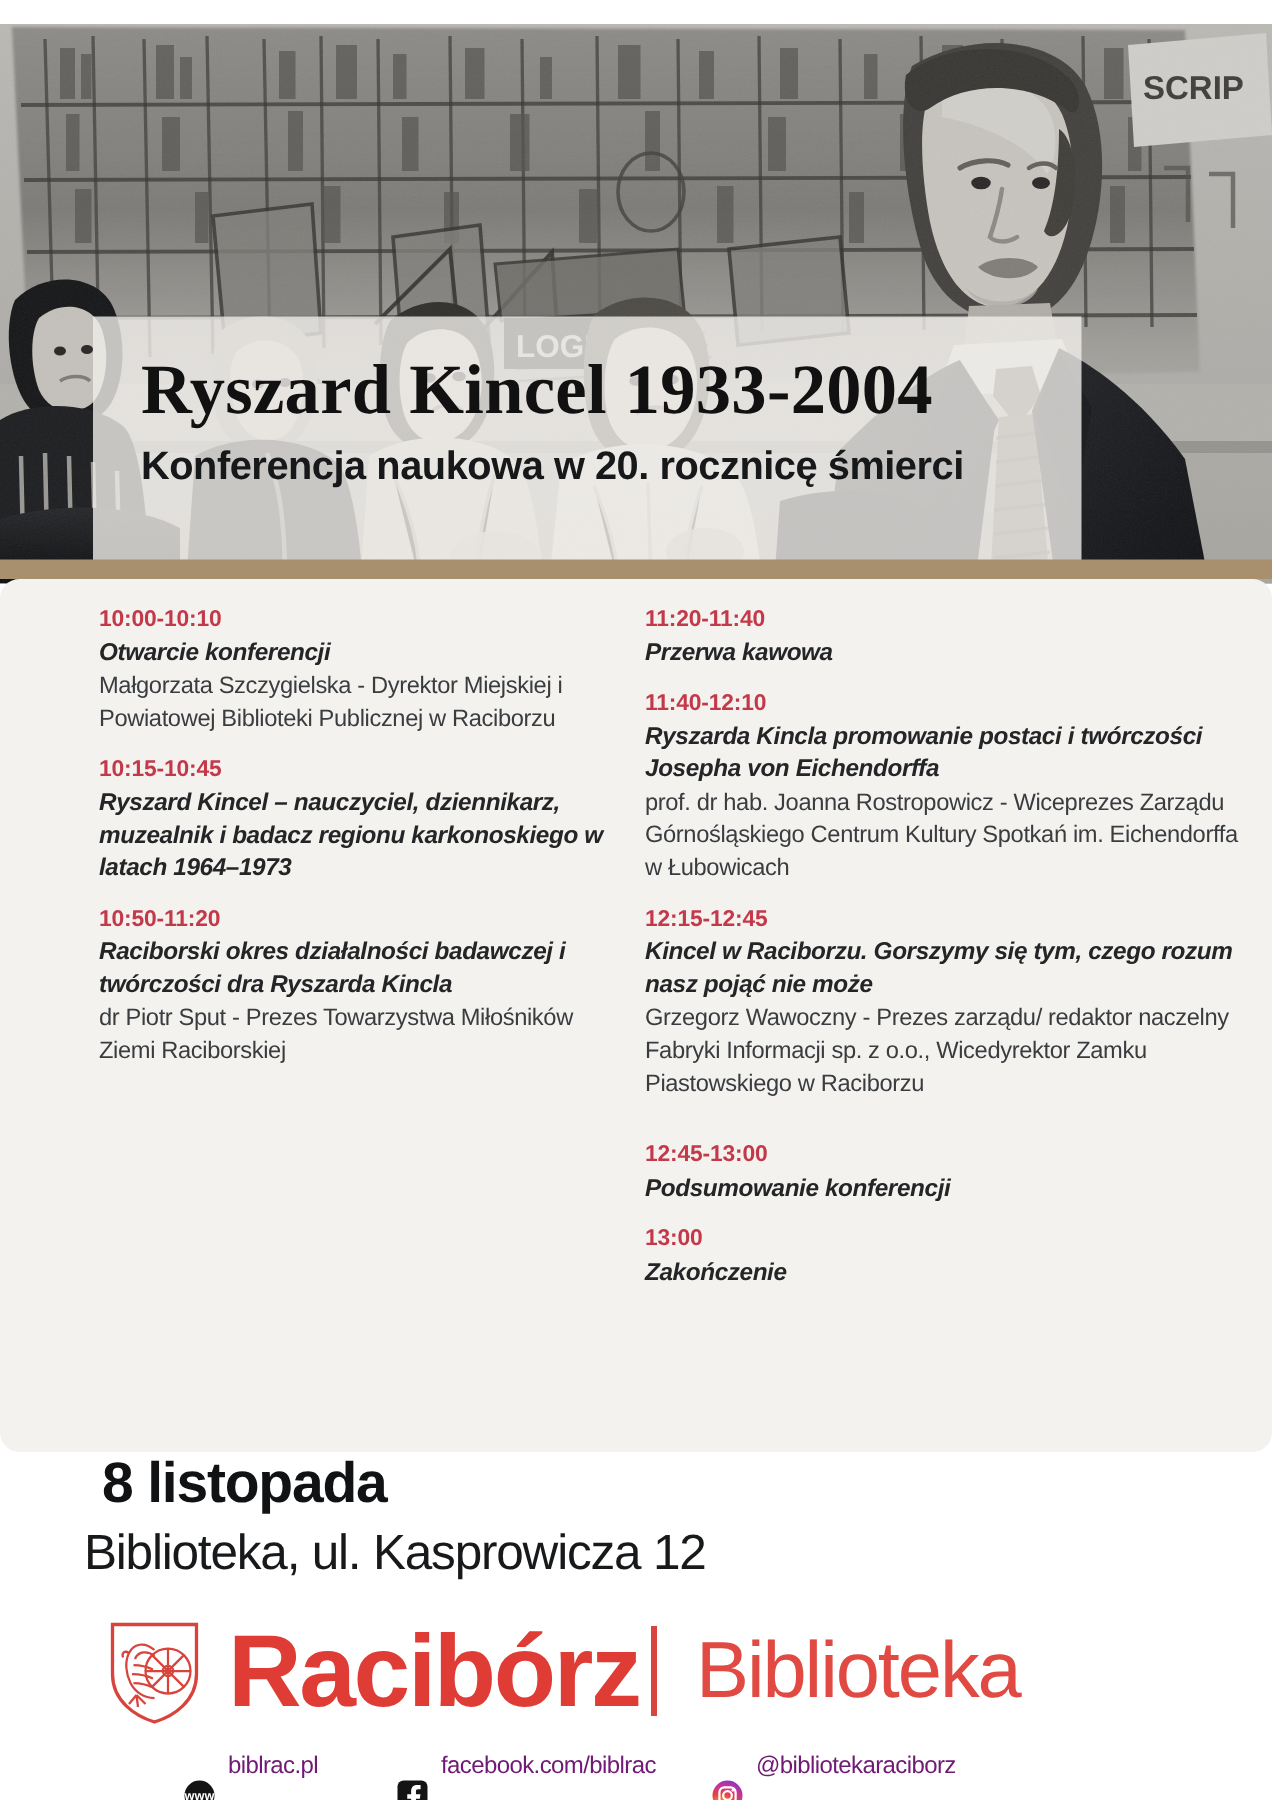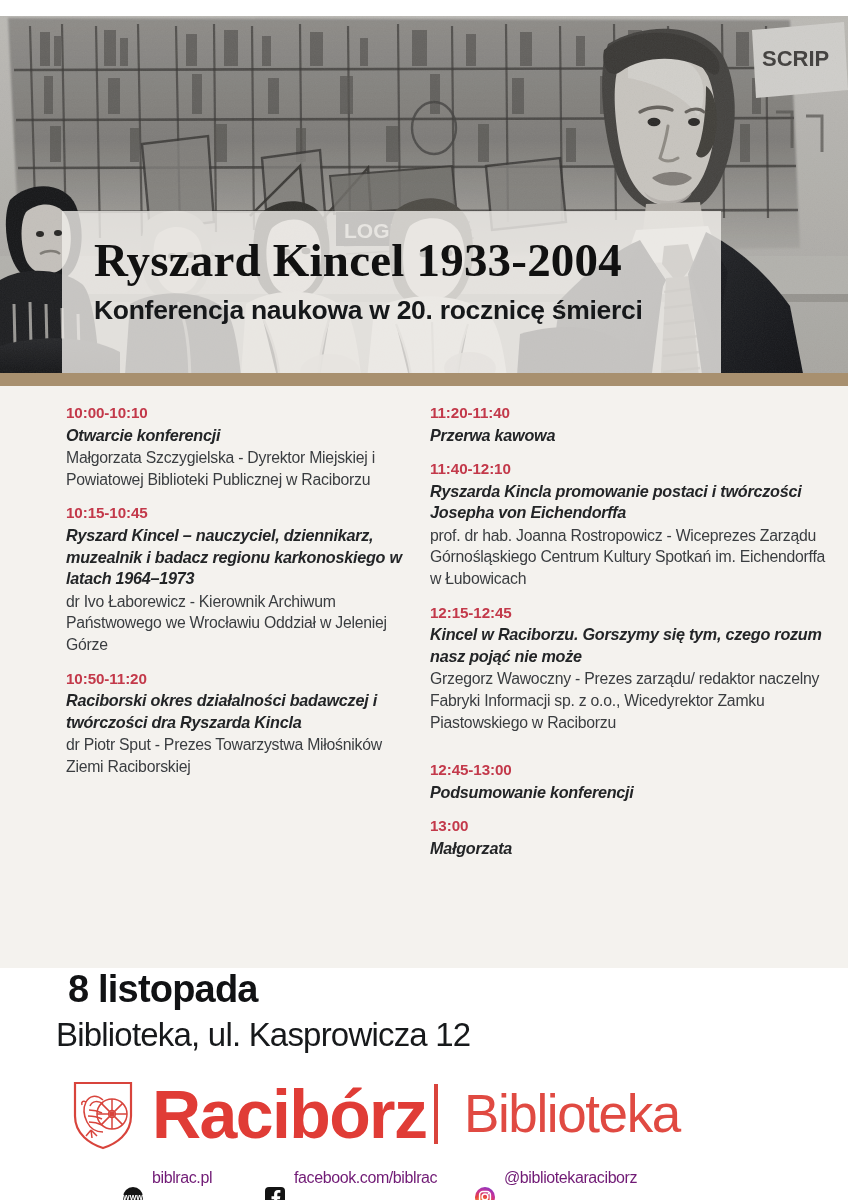--- a/index.html
+++ b/index.html
@@ -29,20 +29,21 @@
     font-weight:700;font-size:26.5px;line-height:1.15;color:#16181a;
     margin:10px 0 0 0;letter-spacing:-0.3px;white-space:nowrap;
   }
 
   .tanband{position:absolute;left:0;top:373px;width:848px;height:13px;background:#a8906f;}
 
   
   .program{
     position:absolute;left:0;top:386px;width:848px;height:582px;
     background:#f4f2ee;
+    border-radius:13px;
   }
   .col{position:absolute;top:16px;}
   .col-left{left:66px;width:340px;}
   .col-right{left:430px;width:400px;}
 
   .slot{margin-bottom:12px;}
   .slot:last-child{margin-bottom:0;}
   .time{
     color:#c3394a;font-weight:700;font-size:15.2px;line-height:1.42;
     letter-spacing:-0.1px;margin:0 0 1px 0;
@@ -365,21 +366,20 @@
 
     <div class="col col-left">
       <div class="slot">
         <p class="time">10:00-10:10</p>
         <p class="ttl">Otwarcie konferencji</p>
         <p class="who">Małgorzata Szczygielska - Dyrektor Miejskiej i Powiatowej Biblioteki Publicznej w Raciborzu</p>
       </div>
       <div class="slot">
         <p class="time">10:15-10:45</p>
         <p class="ttl">Ryszard Kincel – nauczyciel, dziennikarz, muzealnik i badacz regionu karkonoskiego w latach 1964–1973</p>
-        <p class="who">dr Ivo Łaborewicz - Kierownik Archiwum Państwowego we Wrocławiu Oddział w Jeleniej Górze</p>
       </div>
       <div class="slot">
         <p class="time">10:50-11:20</p>
         <p class="ttl">Raciborski okres działalności badawczej i twórczości dra Ryszarda Kincla</p>
         <p class="who">dr Piotr Sput - Prezes Towarzystwa Miłośników Ziemi Raciborskiej</p>
       </div>
     </div>
 
     <div class="col col-right">
       <div class="slot">
@@ -395,21 +395,21 @@
         <p class="time">12:15-12:45</p>
         <p class="ttl">Kincel w Raciborzu. Gorszymy się tym, czego rozum nasz pojąć nie może</p>
         <p class="who">Grzegorz Wawoczny - Prezes zarządu/ redaktor naczelny Fabryki Informacji sp. z o.o., Wicedyrektor Zamku Piastowskiego w Raciborzu</p>
       </div>
       <div class="slot">
         <p class="time">12:45-13:00</p>
         <p class="ttl">Podsumowanie konferencji</p>
       </div>
       <div class="slot">
         <p class="time">13:00</p>
-        <p class="ttl">Małgorzata</p>
+        <p class="ttl">Zakończenie</p>
       </div>
     </div>
   </div>
 
   <div class="footer">
     <p class="date">8 listopada</p>
     <p class="venue">Biblioteka, ul. Kasprowicza 12</p>
 
     <div class="logobar">
       <div class="crest">

